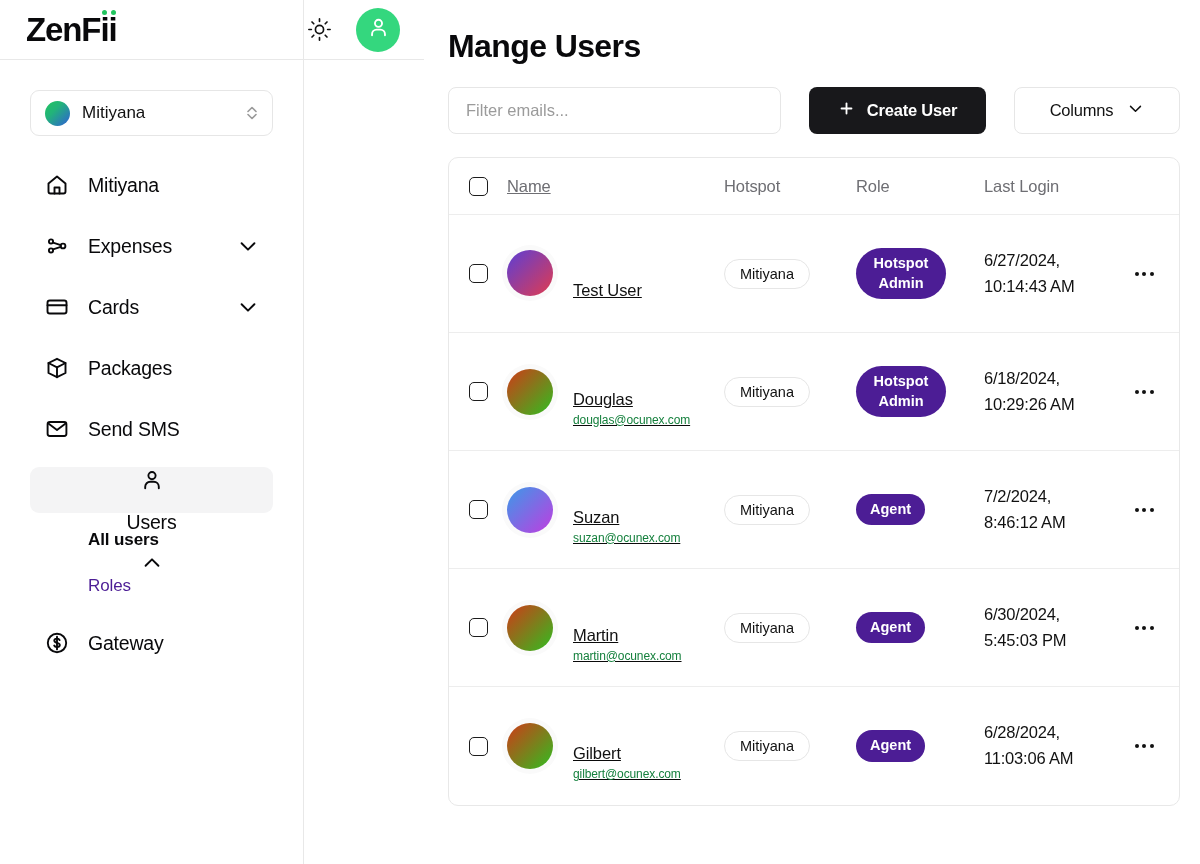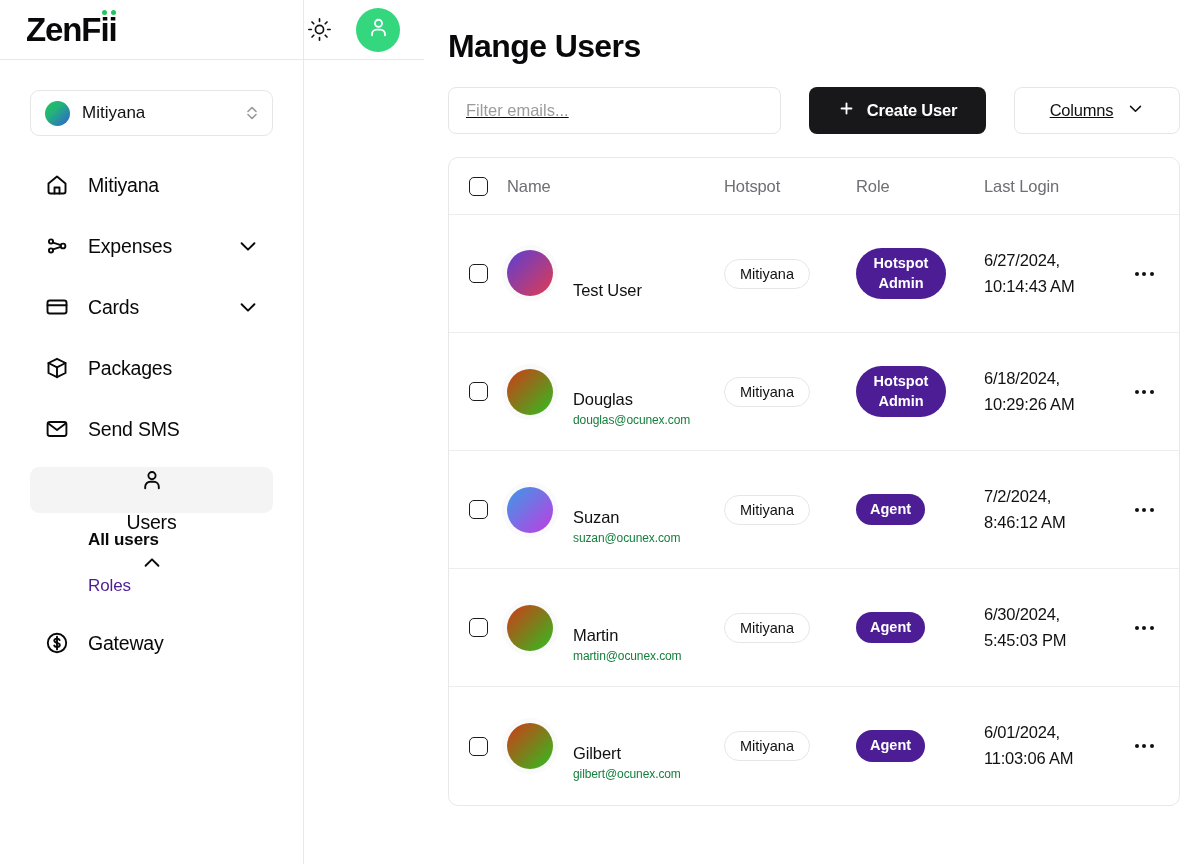--- a/index.html
+++ b/index.html
@@ -86,21 +86,21 @@
   .avatar-btn {
     width: 44px; height: 44px; border-radius: 50%;
     background: #34d77e;
     display: flex; align-items: center; justify-content: center;
     cursor: pointer;
   }
 
   .content { flex: 1; padding: 28px 20px 0 24px; overflow: hidden; }
   .page-title { font-size: 32px; font-weight: 700; letter-spacing: -0.6px; color: #09090b; margin-bottom: 22px; }
 
-  .toolbar { display: flex; align-items: center; gap: 28px; margin-bottom: 23px; text-decoration: underline; }
+  .toolbar { display: flex; align-items: center; gap: 28px; margin-bottom: 23px; }
   .filter-input {
     width: 488px; height: 47px;
     border: 1px solid #e6e6e6; border-radius: 8px;
     padding: 0 17px;
     font-size: 16.5px; color: #111;
     font-family: "Liberation Sans", sans-serif;
     background: #fff;
     outline: none;
   }
   .filter-input::placeholder { color: #9b9b9b; }
@@ -138,21 +138,21 @@
   .tbody-row { height: 118px; }
 
   .c-check { flex: 0 0 58px; display: flex; align-items: center; justify-content: center; }
   .cbox {
     width: 19px; height: 19px;
     border: 1.6px solid #1c1c1c;
     border-radius: 5px;
     background: #fff;
     cursor: pointer;
   }
-  .c-name { flex: 1 1 auto; min-width: 0; display: flex; align-items: center; gap: 20px; padding-right: 16px; }
+  .c-name { flex: 1 1 auto; min-width: 0; display: flex; align-items: center; gap: 20px; padding-right: 16px; text-decoration: underline; }
   .c-hotspot { flex: 0 0 132px; }
   .c-role { flex: 0 0 128px; }
   .c-login { flex: 0 0 125px; }
   .c-actions { flex: 0 0 70px; display: flex; align-items: center; justify-content: center; }
 
   .th { font-size: 16.5px; color: #6e6e73; letter-spacing: -0.1px; }
 
   .row-avatar {
     width: 46px; height: 46px; border-radius: 50%;
     flex: 0 0 46px;
@@ -467,21 +467,21 @@
               </div>
               <div class="c-name">
                 <span class="row-avatar" style="background:linear-gradient(135deg,#d03a18 0%,#2fbf20 100%)"></span>
                 <span>
                   <div class="uname">Gilbert</div>
                   <div class="uemail">gilbert@ocunex.com</div>
                 </span>
               </div>
               <div class="c-hotspot"><span class="pill-outline">Mitiyana</span></div>
               <div class="c-role"><span class="badge-dark">Agent</span></div>
-              <div class="c-login"><span class="login-text">6/01/2024, 11:03:06 AM</span></div>
+              <div class="c-login"><span class="login-text">6/28/2024, 11:03:06 AM</span></div>
               <div class="c-actions">
                 <span class="dots-btn">
                   <i></i>
                   <i></i>
                   <i></i>
                 </span>
               </div>
             </div>
           </div>
 

